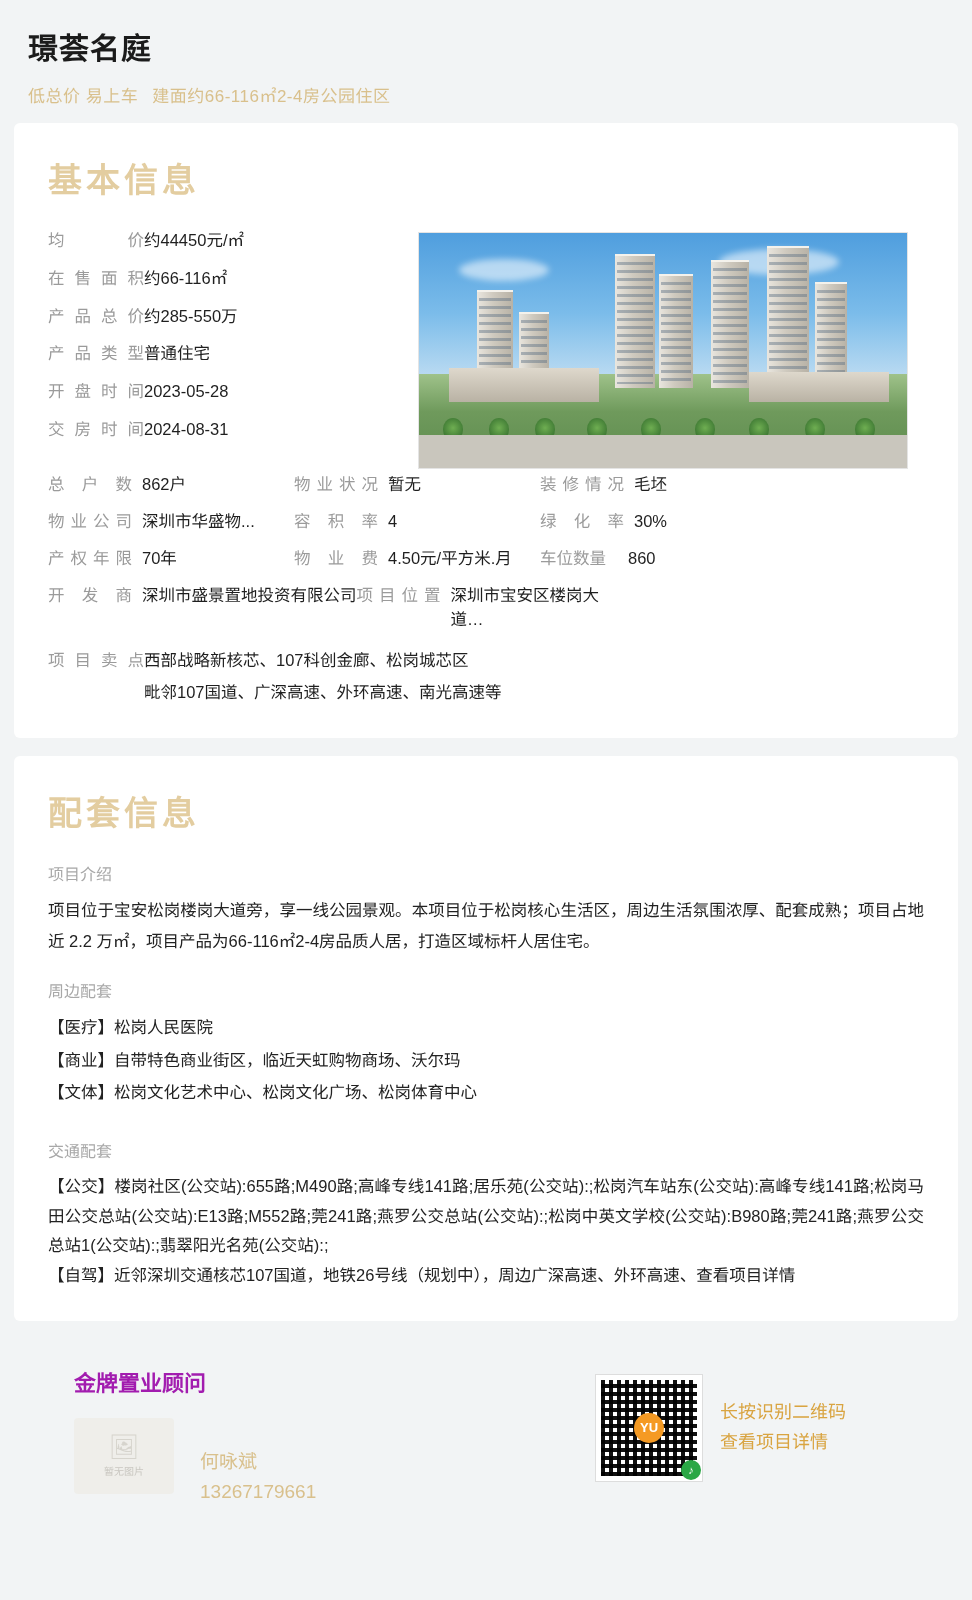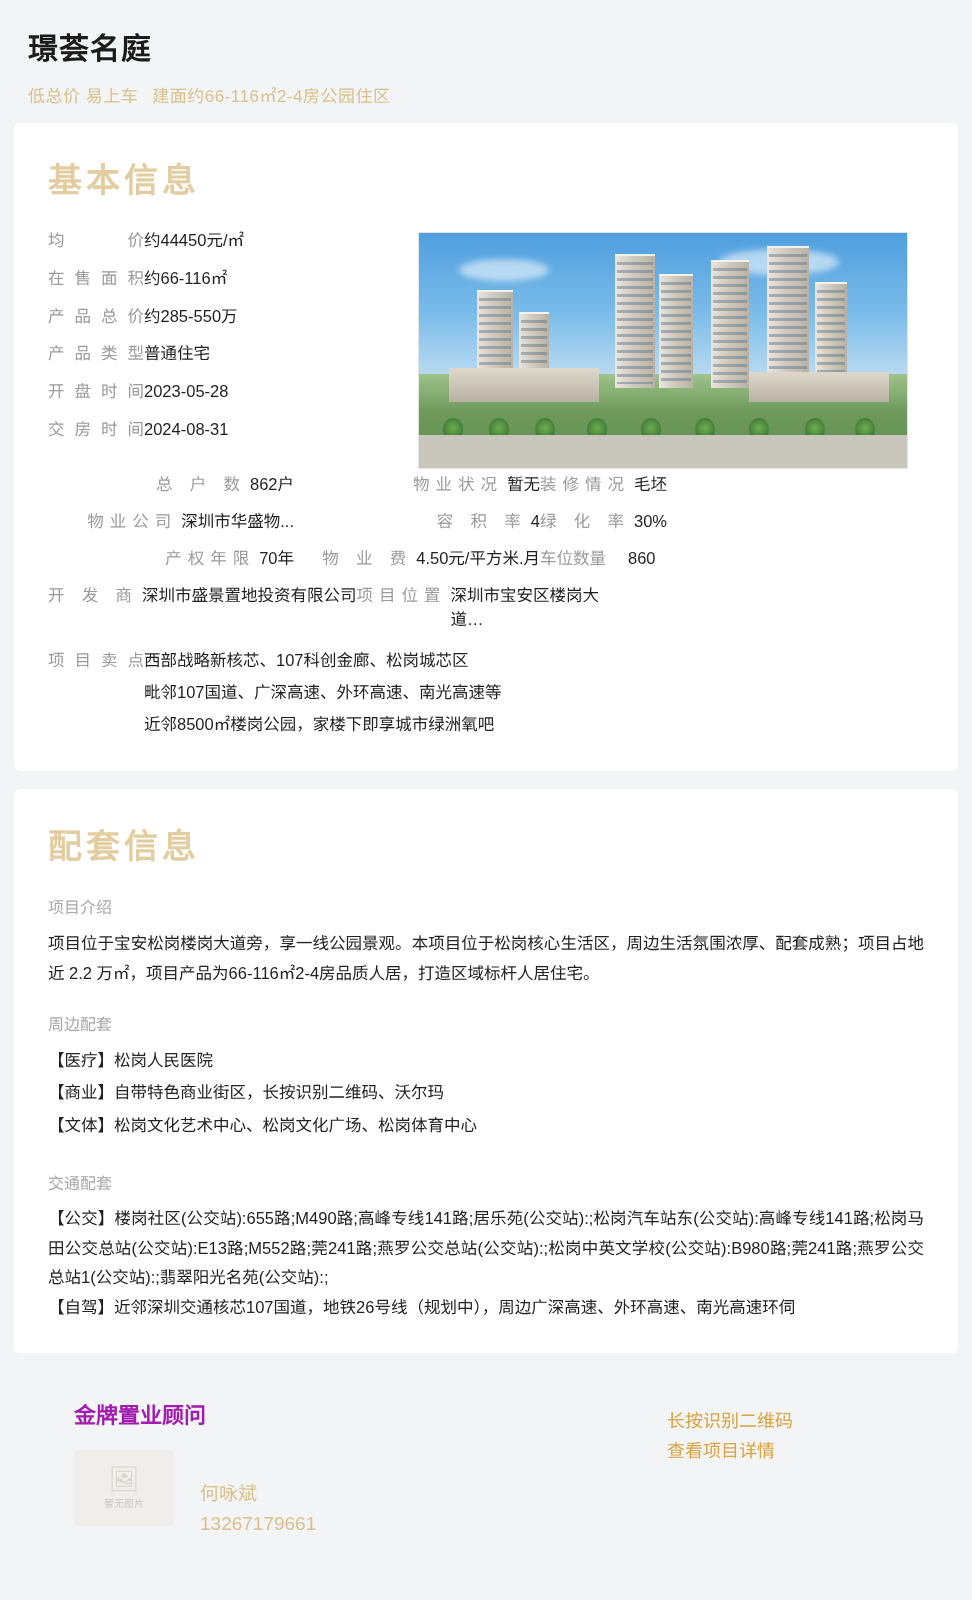--- a/index.html
+++ b/index.html
@@ -150,21 +150,21 @@
   .grid-rows { margin-top: 2px; }
   .grid-row {
     display: flex;
     align-items: baseline;
     margin-bottom: 13px;
   }
   .cell {
     display: flex;
     align-items: baseline;
   }
-  .cell.c1 { flex: 0 0 246px; justify-content: flex-end; }
+  .cell.c1 { flex: 0 0 246px; }
   .cell.c2 { flex: 0 0 auto; }
   .cell-label {
     color: #9b9b9b;
     width: 84px;
     flex: 0 0 84px;
     text-align: justify;
     text-align-last: justify;
     font-size: 16.5px;
   }
   .cell-label.nojust {
@@ -459,59 +459,62 @@
         </div>
       </div>
 
     </div>
 
     <div class="sell-row">
       <span class="sell-label">项目卖点</span>
       <div class="sell-list">
         <div>西部战略新核芯、107科创金廊、松岗城芯区</div>
         <div>毗邻107国道、广深高速、外环高速、南光高速等</div>
-        <div>近邻8500㎡楼岗公园，家楼下即享城市绿洲氧吧</div>
       </div>
     </div>
   </div>
 
   <div class="card">
     <div class="section-title">配套信息</div>
 
     <div class="sub-head">项目介绍</div>
     <p class="para">项目位于宝安松岗楼岗大道旁，享一线公园景观。本项目位于松岗核心生活区，周边生活氛围浓厚、配套成熟；项目占地近 2.2 万㎡，项目产品为66-116㎡2-4房品质人居，打造区域标杆人居住宅。</p>
 
     <div class="sub-head">周边配套</div>
     <div class="bullet-list">
       <div>【医疗】松岗人民医院</div>
-      <div>【商业】自带特色商业街区，长按识别二维码、沃尔玛</div>
+      <div>【商业】自带特色商业街区，临近天虹购物商场、沃尔玛</div>
       <div>【文体】松岗文化艺术中心、松岗文化广场、松岗体育中心</div>
     </div>
 
     <div class="sub-head">交通配套</div>
     <div class="traffic-block">【公交】楼岗社区(公交站):655路;M490路;高峰专线141路;居乐苑(公交站):;松岗汽车站东(公交站):高峰专线141路;松岗马田公交总站(公交站):E13路;M552路;莞241路;燕罗公交总站(公交站):;松岗中英文学校(公交站):B980路;莞241路;燕罗公交总站1(公交站):;翡翠阳光名苑(公交站):;</div>
-    <div class="traffic-block">【自驾】近邻深圳交通核芯107国道，地铁26号线（规划中），周边广深高速、外环高速、南光高速环伺</div>
+    <div class="traffic-block">【自驾】近邻深圳交通核芯107国道，地铁26号线（规划中），周边广深高速、外环高速、查看项目详情</div>
   </div>
 
   <div class="footer">
     <div class="consultant">
       <div class="consultant-title">金牌置业顾问</div>
       <div class="consultant-body">
         <div class="photo-placeholder">
           <span class="photo-glyph">🖼</span>
           <span>暂无图片</span>
         </div>
         <div class="consultant-text">
           <div class="consultant-name">何咏斌</div>
           <div class="consultant-phone">13267179661</div>
         </div>
       </div>
     </div>
 
     <div class="qr-area">
+      <div class="qr">
+        <div class="qr-center">YU</div>
+        <div class="qr-badge">♪</div>
+      </div>
       <div class="qr-text">
         <div>长按识别二维码</div>
         <div>查看项目详情</div>
       </div>
     </div>
   </div>
 
 </div>
 
 </body></html>

